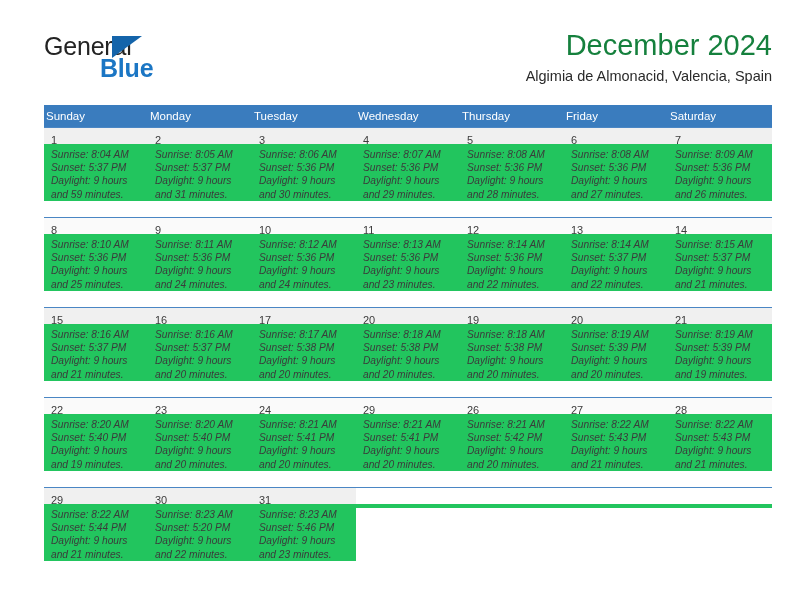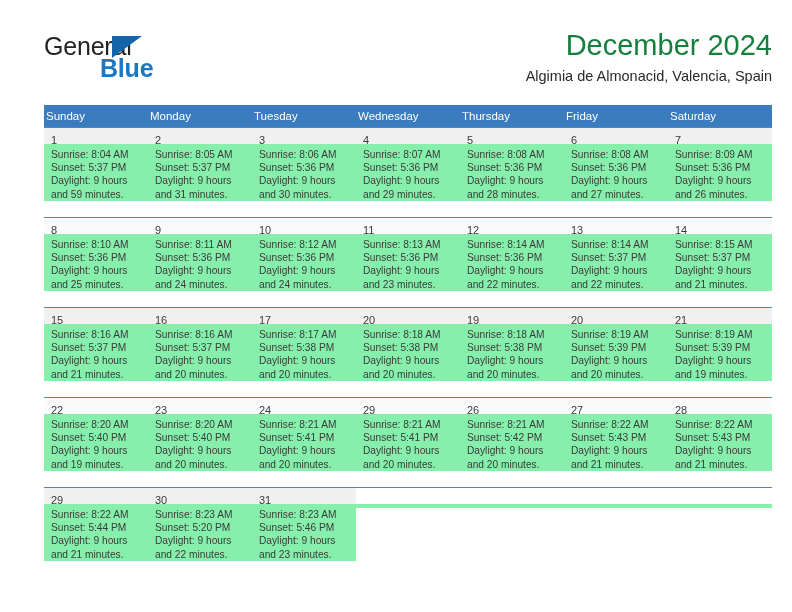--- a/index.html
+++ b/index.html
@@ -110,21 +110,22 @@
   }
   .row-even .daynum-band { background: #f0f0f0; }
   .row-odd  .daynum-band { background: #fafafa; }
   .daynum {
     font-size: 11px;
     color: #3b3b3b;
     line-height: 12px;
   }
   .details {
     padding: 4px 5px 0 7px;
-    background: #86efac;
+    background: #22c55e;
+    font-style: italic;
   }
   .detail-line {
     font-size: 10.2px;
     color: #3b3b3b;
     line-height: 13.2px;
     white-space: nowrap;
   }
   .empty .cell-inner { background: #ffffff; }
   .empty .daynum-band { background: #ffffff; }
 </style>

